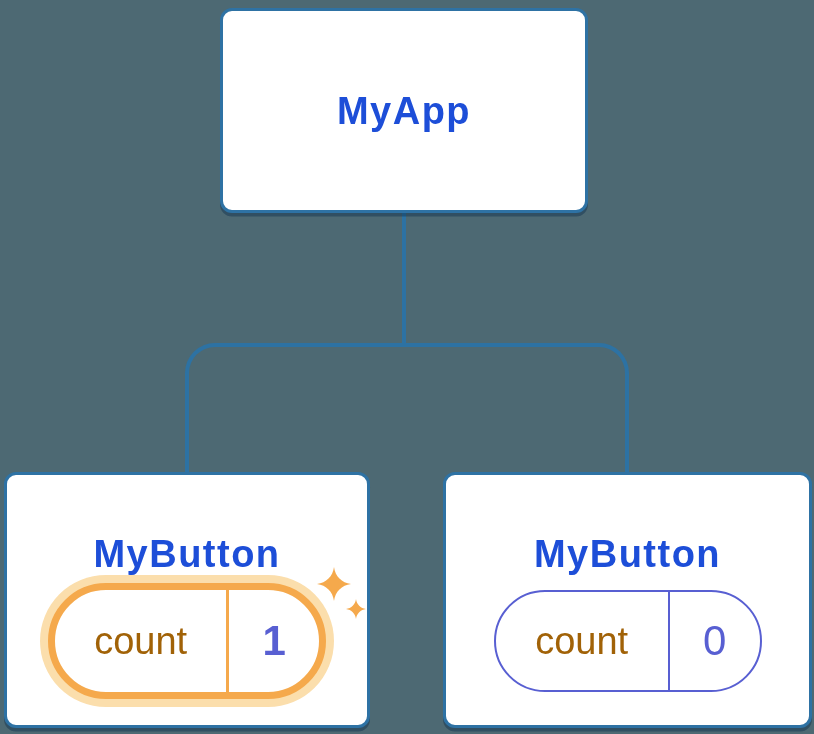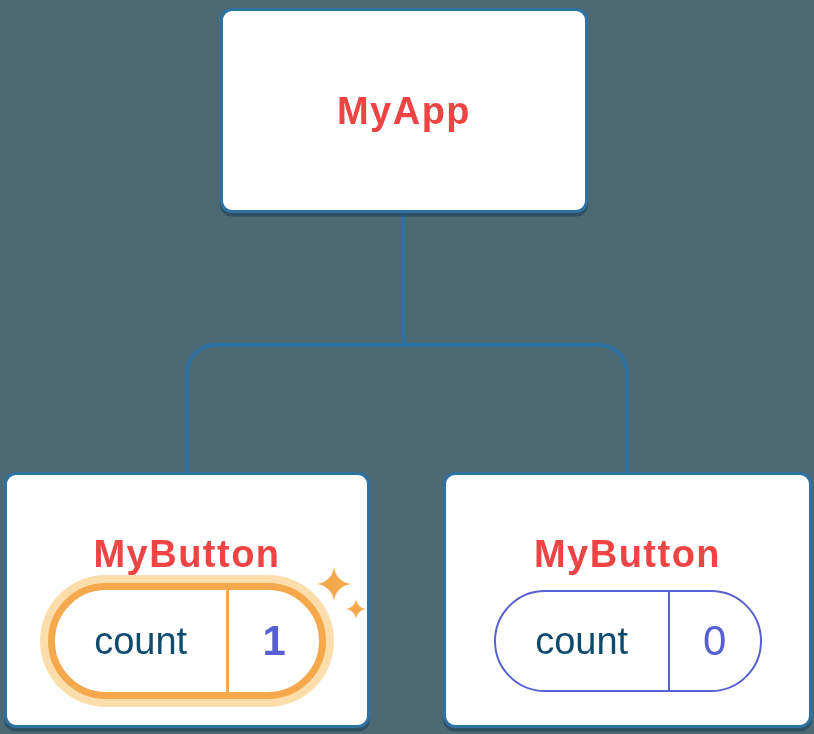--- a/index.html
+++ b/index.html
@@ -22,21 +22,21 @@
     box-shadow:0 3.5px 0 rgba(16,48,77,.45);
     box-sizing:border-box;
   }
   .card-root{
     left:220px;top:8px;width:368px;height:205px;
     display:flex;align-items:center;justify-content:center;
   }
   .card-child-left{left:4px;top:472px;width:366px;height:256px;}
   .card-child-right{left:443px;top:472px;width:369px;height:256px;}
   .node-title{
-    color:#ef4444;
+    color:#1d4ed8;
     font-size:38px;
     font-weight:600;
     letter-spacing:1.5px;
     line-height:1;
   }
   .child-title{
     position:absolute;top:60px;left:0;right:0;
     text-align:center;
   }
   
@@ -71,21 +71,21 @@
     box-shadow:0 0 0 8px #FBDEAC;
   }
   .pill-normal{
     width:268px;height:102px;
     border:2px solid #585FD2;
   }
   .pill-key{
     flex:0 0 66%;
     display:flex;align-items:center;justify-content:center;
     font-size:38px;
-    color:#0c4a6e;
+    color:#a16207;
     box-sizing:border-box;
   }
   .pill-highlight .pill-key{border-right:3.5px solid #F5A94C;}
   .pill-normal .pill-key{border-right:2px solid #585FD2;}
   .pill-value{
     flex:1;
     display:flex;align-items:center;justify-content:center;
     font-size:42px;
     color:#585FD2;
   }

